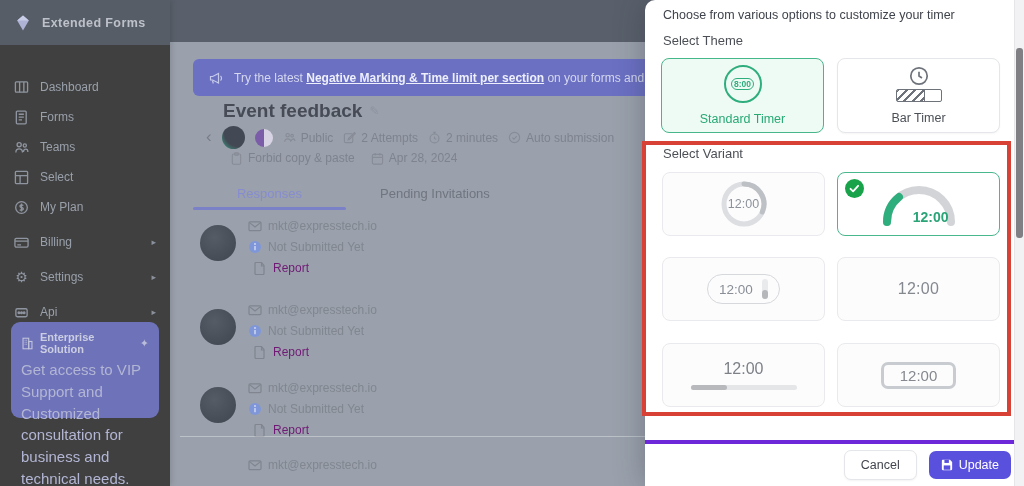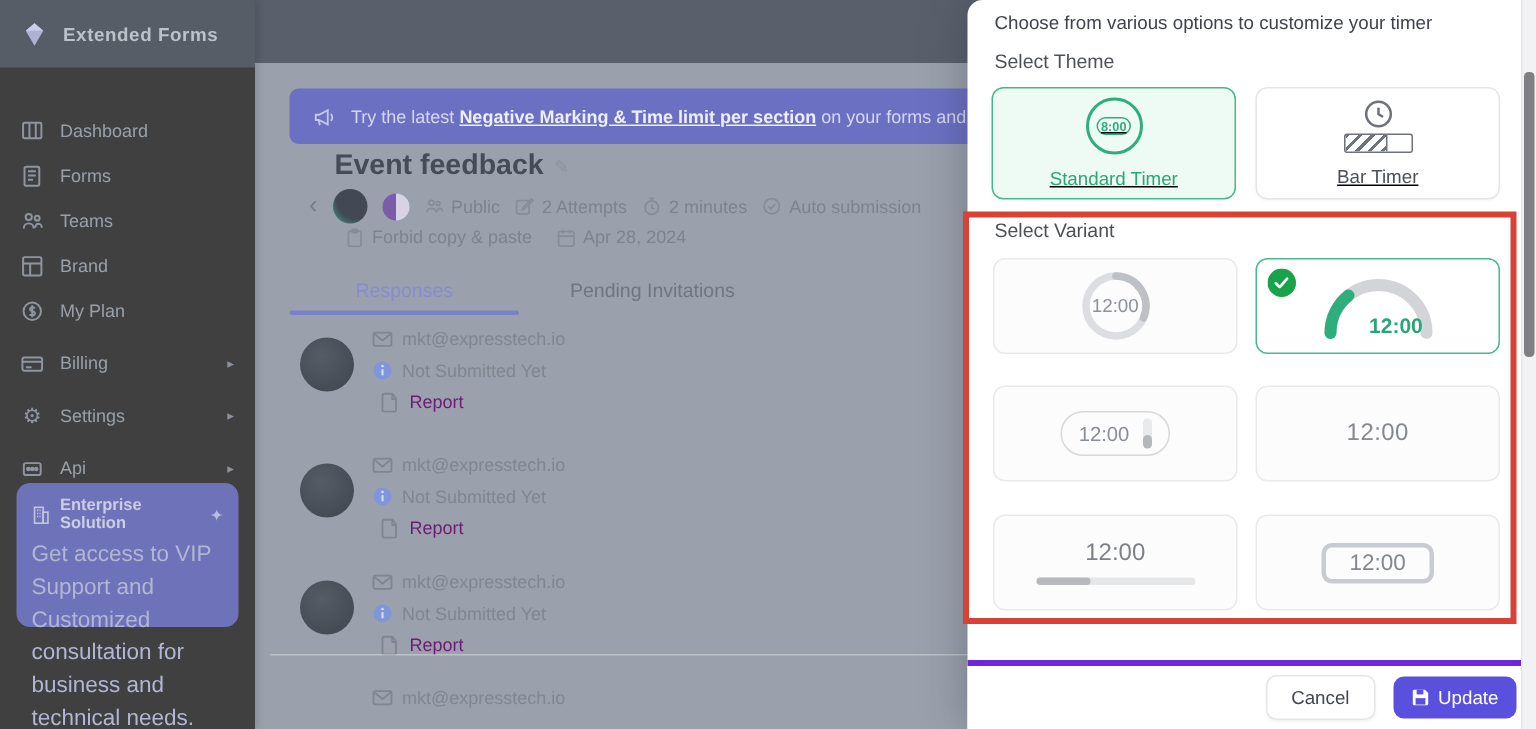--- a/index.html
+++ b/index.html
@@ -66,21 +66,21 @@
     background:rgba(255,255,255,.35); }
 
   
   #modal { position:absolute; left:645px; top:0; width:379px; height:486px;
     background:#ffffff; border-radius:10px 0 0 0; z-index:3;
     box-shadow:0 0 30px rgba(40,45,60,.35); }
   .subtitle { position:absolute; left:18px; top:8px; font-size:12.5px; color:#3f434b; }
   .sec-label { position:absolute; left:18px; font-size:13px; color:#4c5056; }
   .theme-card { position:absolute; top:58px; width:163px; height:75px; border-radius:8px;
     display:flex; flex-direction:column; align-items:center; justify-content:center;
-    gap:9px; cursor:pointer;text-decoration:underline; }
+    gap:9px; cursor:pointer; }
   .theme-card.selected { left:16px; border:1px solid #46b78a; background:#eefaf4; }
   .theme-card.plain { left:192px; border:1px solid #e4e6e9; background:#fff;
     box-shadow:0 1px 2px rgba(0,0,0,.04); }
   .theme-card .tlabel { font-size:12.5px; }
   .theme-card.selected .tlabel { color:#27a974; }
   .theme-card.plain .tlabel { color:#4b5057; }
   .st-icon { width:38px; height:38px; border:2.5px solid #2fae7d; border-radius:50%;
     display:flex; align-items:center; justify-content:center; }
   .st-icon span { border:1.5px solid #2fae7d; border-radius:7px; padding:0 2px;
     font-size:8.5px; font-weight:bold; color:#2fae7d; }
@@ -182,21 +182,21 @@
           </span>
         <span>Teams</span>
       </div>
       <div class="m-item">
         <span class="mi">
             <svg viewBox="0 0 16 16" fill="none" stroke="currentColor" stroke-width="1.4">
               <rect x="1.5" y="1.5" width="13" height="13" rx="1"></rect>
               <path d="M1.5 6h13M6.5 6v8.5"></path>
             </svg>
           </span>
-        <span>Brand</span>
+        <span>Select</span>
       </div>
       <div class="m-item">
         <span class="mi">
             <svg viewBox="0 0 16 16" fill="none" stroke="currentColor" stroke-width="1.4">
               <circle cx="8" cy="8" r="6.2"></circle>
               <path d="M10 5.8c-1.6-1.3-3.8-.4-3.6 1 .2 1.5 3.3.9 3.5 2.5.2 1.5-2.2 2.3-3.9 1M8 3.8v8.4"></path>
             </svg>
           </span>
         <span>My Plan</span>
       </div>

